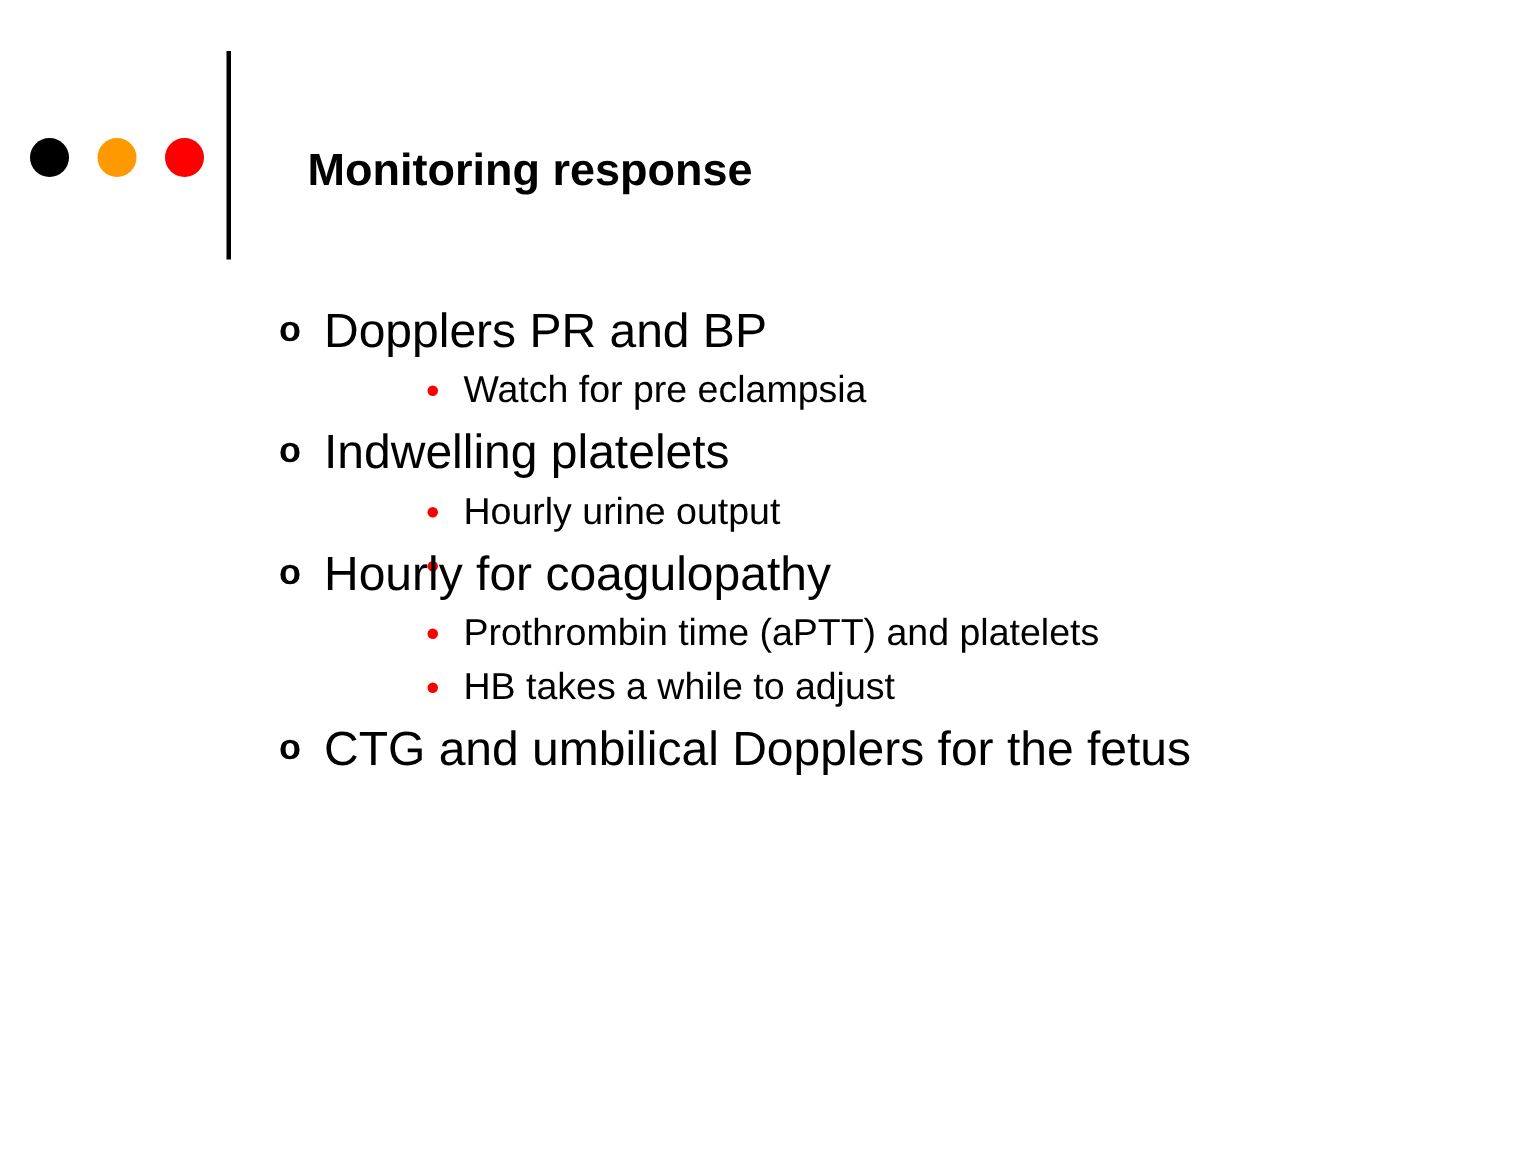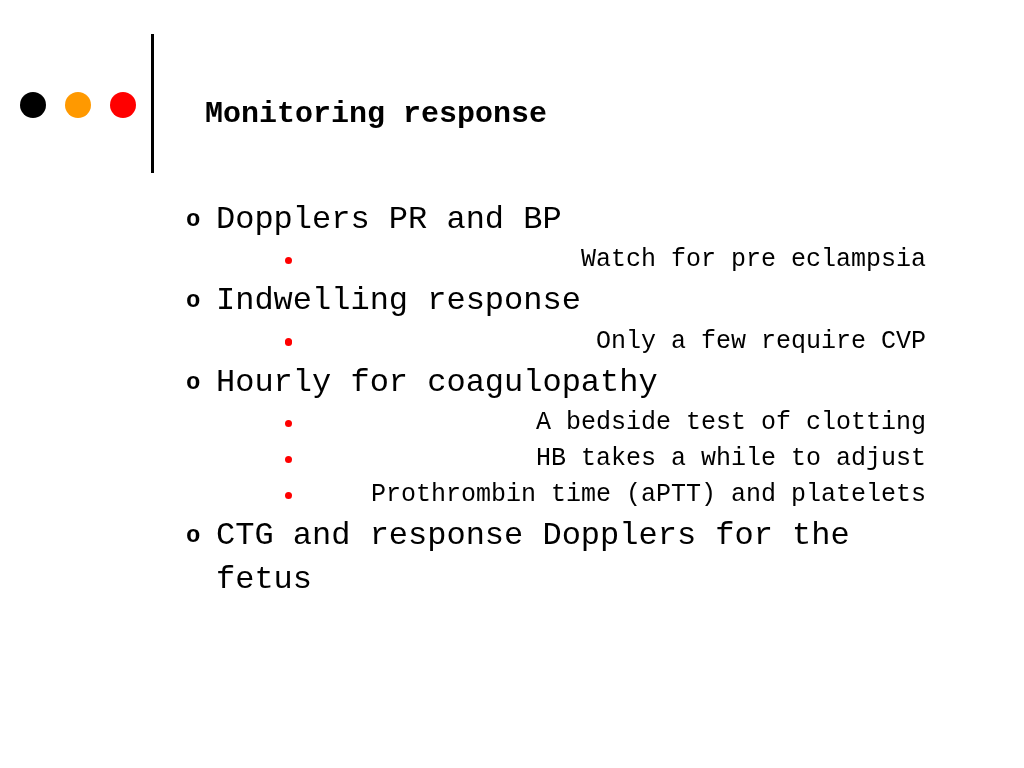--- a/index.html
+++ b/index.html
@@ -15,21 +15,20 @@
     overflow: hidden;
     position: relative;
   }
 
   .slide {
     position: absolute;
     left: 0; top: 0;
     width: 1024px;
     height: 694px;
     background: #ffffff;
-    font-family: Liberation Mono, monospace;
   }
 
   
   .header {
     position: absolute;
     left: 0;
     top: 0;
     width: 1024px;
     height: 185px;
   }
@@ -95,21 +94,20 @@
   .lvl1 .txt {
     display: block;
   }
 
   .lvl2 {
     position: relative;
     padding-left: 123px;
     font-size: 25px;
     line-height: 34px;
     margin: 0 0 2px 0;
-    text-align: right;
   }
   .lvl2 .marker-dot {
     position: absolute;
     left: 99px;
     top: 14px;
     width: 7px;
     height: 7px;
     border-radius: 50%;
   }
   .lvl2 .txt {
@@ -145,49 +143,45 @@
           <span class="txt">Dopplers PR and BP</span>
         </div>
         <div class="lvl2">
           <span class="marker-dot" style="background: rgb(255, 0, 0);"></span>
           <span class="txt">Watch for pre eclampsia</span>
         </div>
       </div>
       <div class="group">
         <div class="lvl1">
           <span class="marker-o" style="color: rgb(0, 0, 0);">o</span>
-          <span class="txt">Indwelling response</span>
+          <span class="txt">Indwelling platelets</span>
         </div>
         <div class="lvl2">
           <span class="marker-dot" style="background: rgb(255, 0, 0);"></span>
+          <span class="txt">Hourly urine output</span>
         </div>
         <div class="lvl2">
           <span class="marker-dot" style="background: rgb(255, 0, 0);"></span>
-          <span class="txt">Only a few require CVP</span>
         </div>
       </div>
       <div class="group">
         <div class="lvl1">
           <span class="marker-o" style="color: rgb(0, 0, 0);">o</span>
           <span class="txt">Hourly for coagulopathy</span>
         </div>
         <div class="lvl2">
           <span class="marker-dot" style="background: rgb(255, 0, 0);"></span>
-          <span class="txt">A bedside test of clotting</span>
+          <span class="txt">Prothrombin time (aPTT) and platelets</span>
         </div>
         <div class="lvl2">
           <span class="marker-dot" style="background: rgb(255, 0, 0);"></span>
           <span class="txt">HB takes a while to adjust</span>
         </div>
-        <div class="lvl2">
-          <span class="marker-dot" style="background: rgb(255, 0, 0);"></span>
-          <span class="txt">Prothrombin time (aPTT) and platelets</span>
-        </div>
       </div>
       <div class="group">
         <div class="lvl1">
           <span class="marker-o" style="color: rgb(0, 0, 0);">o</span>
-          <span class="txt">CTG and response Dopplers for the fetus</span>
+          <span class="txt">CTG and umbilical Dopplers for the fetus</span>
         </div>
       </div>
     </div>
 
 </div>
 
 </body></html>

